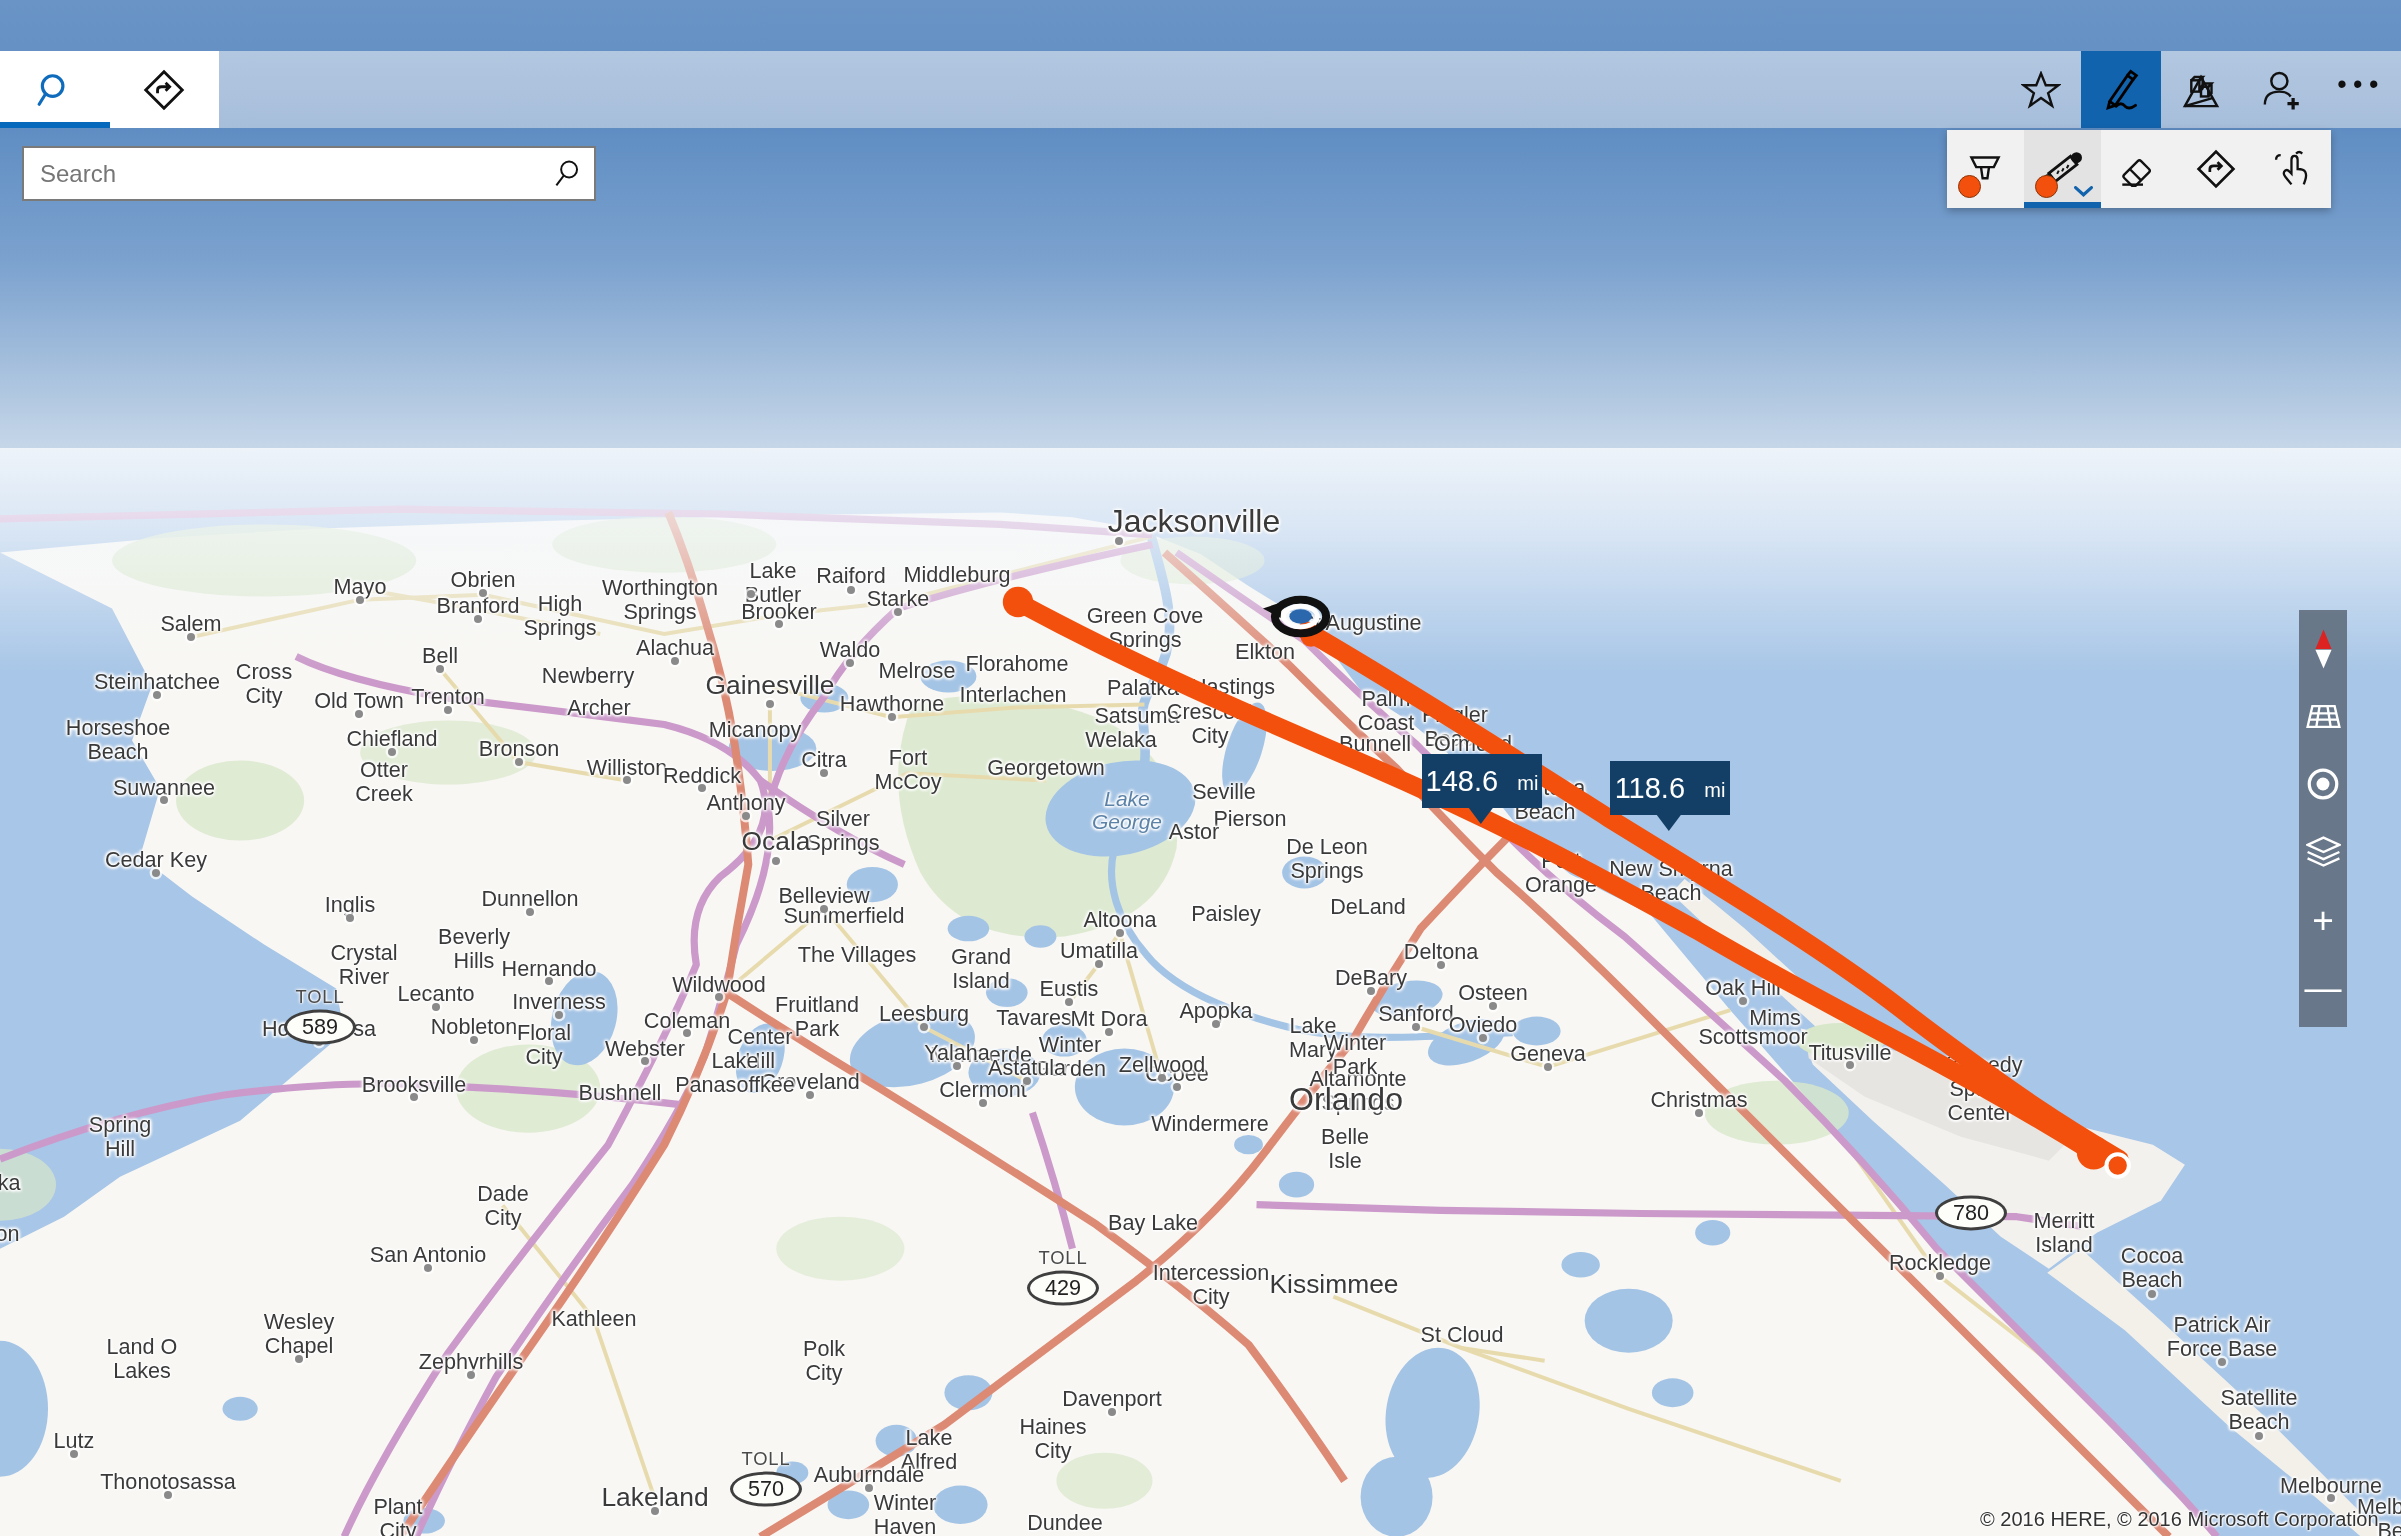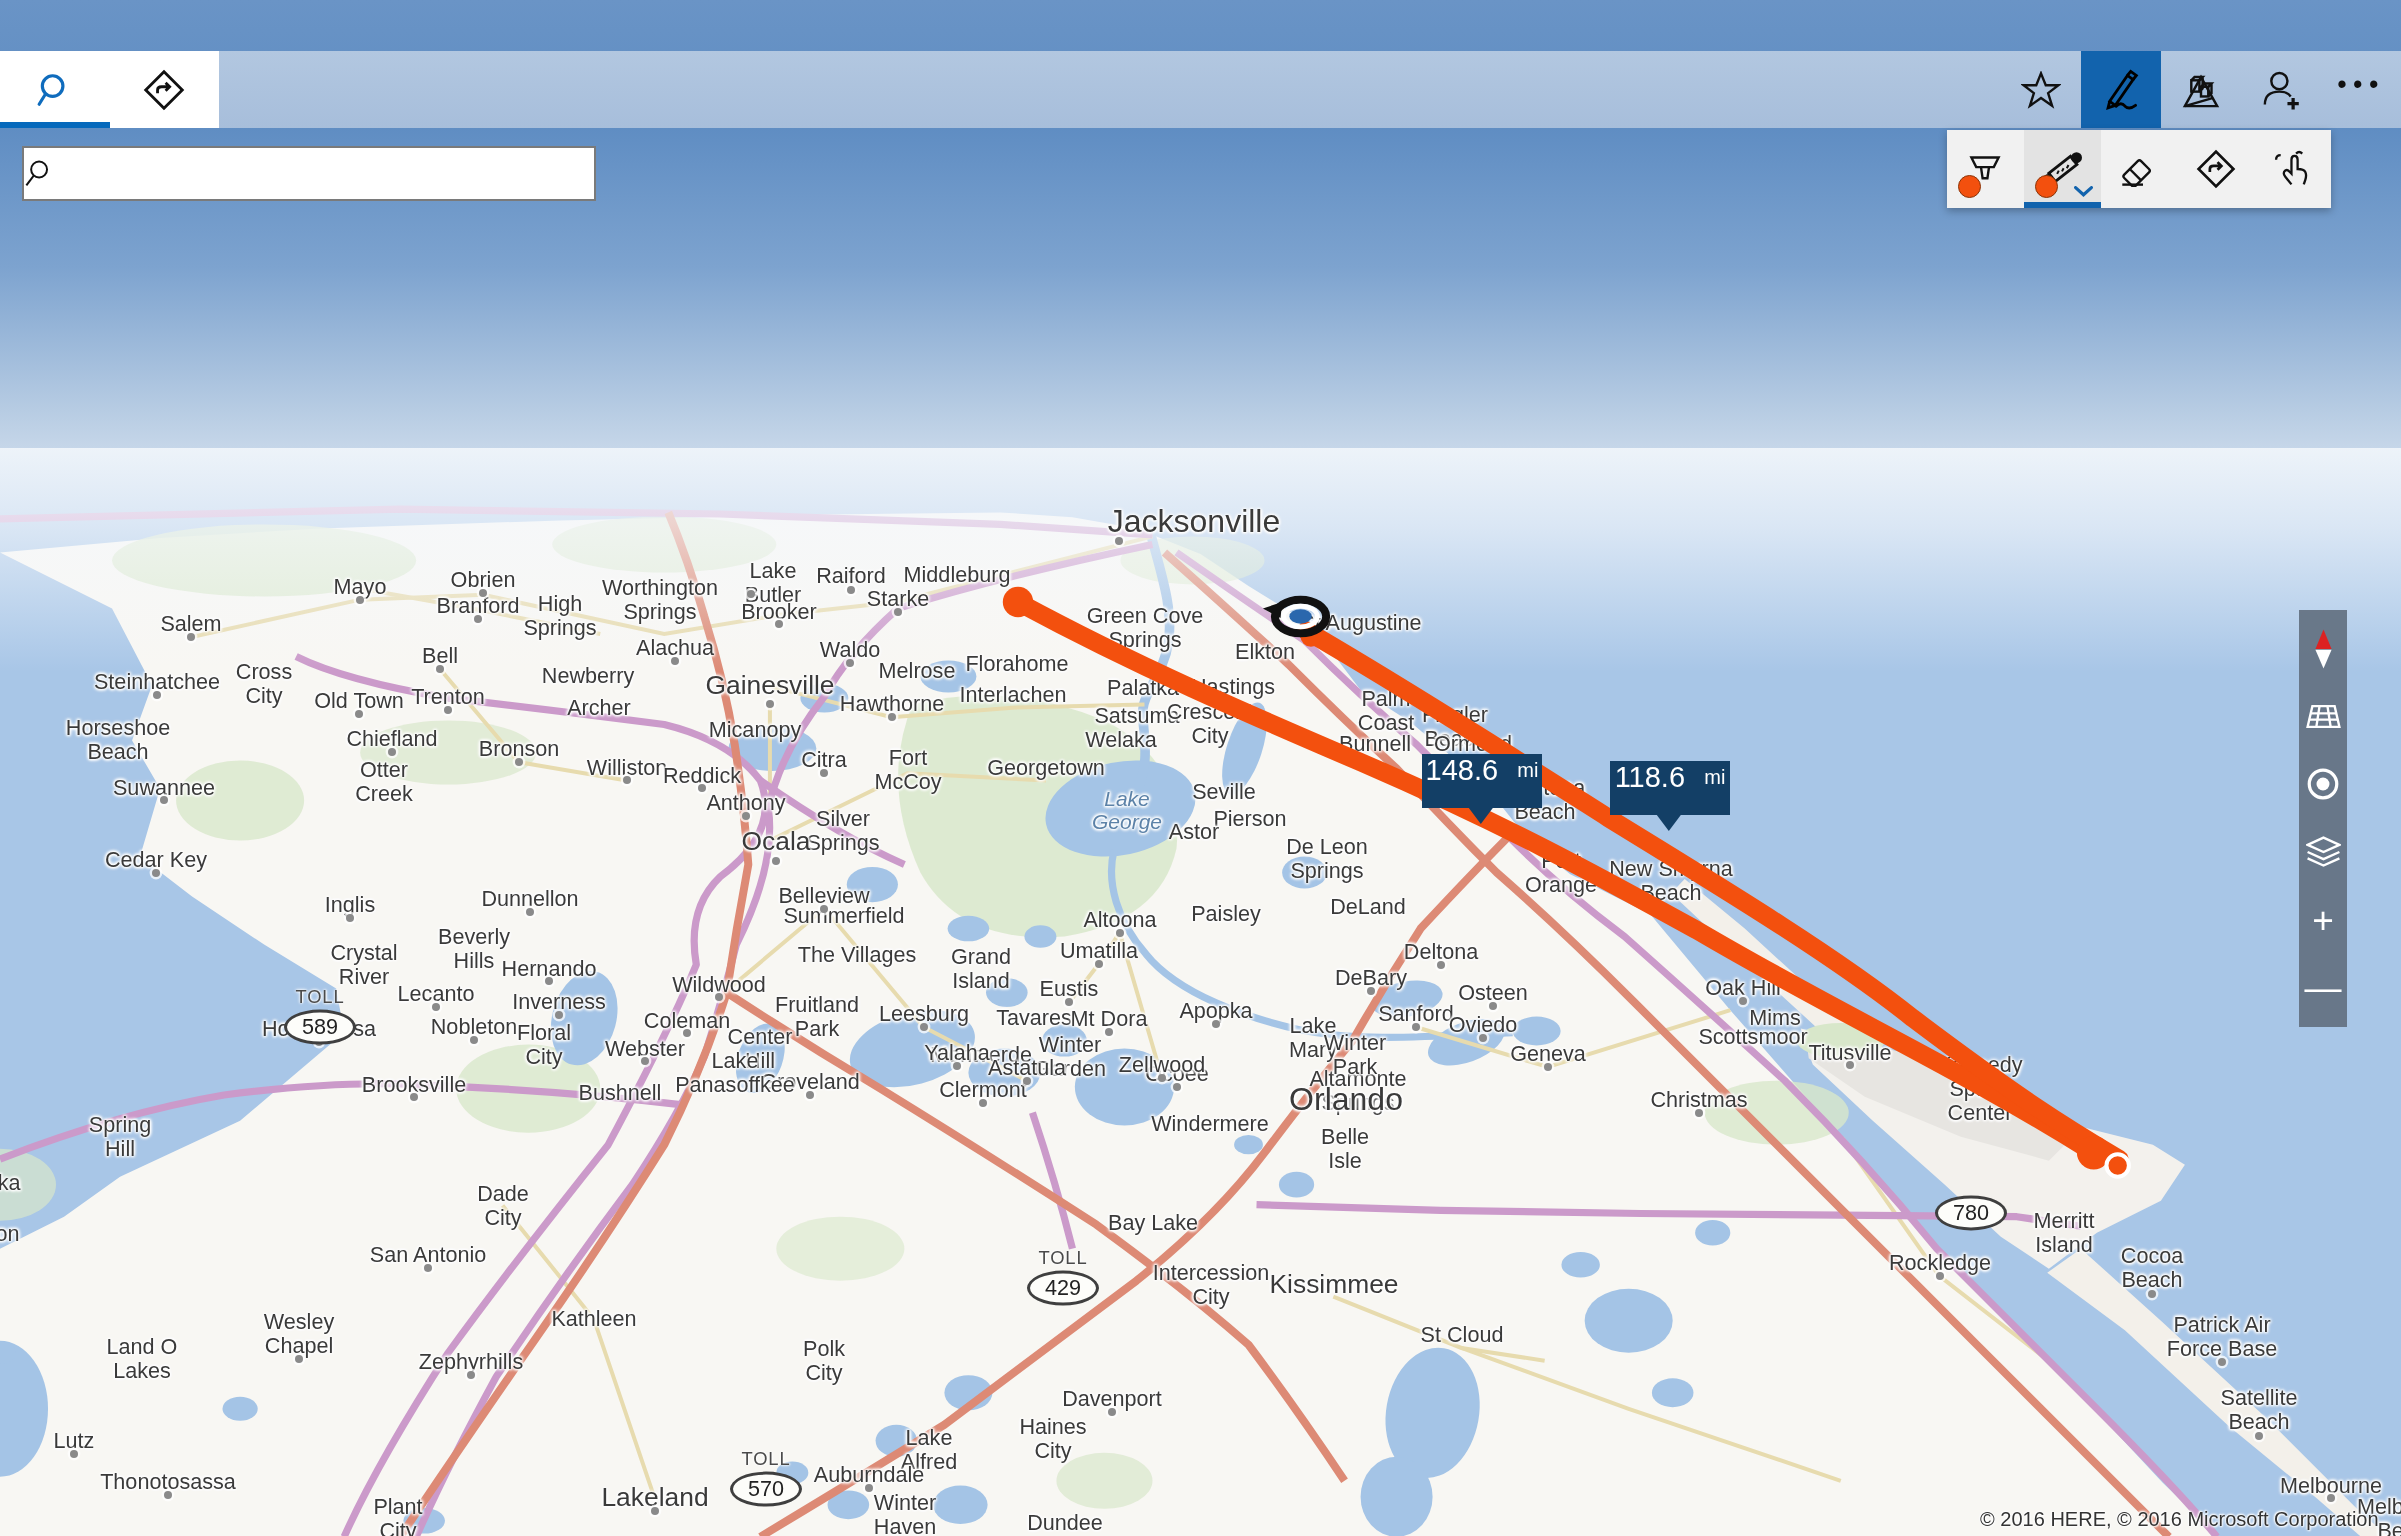--- a/index.html
+++ b/index.html
@@ -23,21 +23,21 @@
   .mdot{position:absolute;width:8px;height:8px;border-radius:50%;background:#8a8a8a;
         box-shadow:0 0 0 2.4px rgba(255,255,255,.75);transform:translate(-50%,-50%);}
   .shield{position:absolute;transform:translate(-50%,-50%);text-align:center;}
   .shield .toll{display:block;font-size:18.4px;color:#4a4a4a;letter-spacing:0.8px;
         text-shadow:0 0 3.2px #fff,0 0 3.2px #fff,0.8px 0.8px 1.6px #fff;margin-bottom:1.6px;}
   .shield .oval{display:inline-block;min-width:50px;padding:1.6px 8px;border:3.2px solid #3f3f3f;border-radius:50%;
         background:#fdfdfa;font-size:21.6px;color:#222;}
   
   svg.ink{position:absolute;left:0;top:0;z-index:4;}
   .badge{position:absolute;transform:translate(-50%,-50%);background:#133f66;color:#fff;
-         width:120px;height:54px;display:flex;align-items:flex-start;justify-content:center;z-index:5;gap:12px;}
+         width:120px;height:54px;display:flex;align-items:center;justify-content:center;z-index:5;gap:12px;}
   .badge .num{font-size:29px;}
   .badge .unit{font-size:20px;margin-left:7.2px;margin-top:4.8px;}
   .badge:after{content:"";position:absolute;left:50%;top:100%;transform:translateX(-55%);
          border:12.8px solid transparent;border-top:16px solid #133f66;border-bottom:0;}
   
   .ctrlbar{position:absolute;left:2299px;top:610px;width:48px;height:407px;background:rgba(99,113,129,.93);
            z-index:6;display:flex;flex-direction:column;align-items:center;justify-content:space-around;padding:4.8px 0;}
   .ctrlbtn{width:48px;height:56px;display:flex;align-items:center;justify-content:center;color:#fff;}
   .ctrlbtn svg{display:block;}
   .zplus,.zminus{font-size:37px;font-weight:300;color:#fff;line-height:1;}
@@ -619,20 +619,21 @@
     </div>
     <div class="inktool">
       <svg width="40" height="40" viewBox="0 0 52 52" fill="none" stroke="#111" stroke-width="3">
         <path d="M24,46 L16,36 Q12,31 16,28 Q19,26 22,30 L24,32 L24,14 Q24,9 28,9 Q32,9 32,14 L32,26 Q40,26 42,30 Q44,34 42,40 L40,46"></path>
         <path d="M4,14 Q4,8 10,8 M30,6 Q34,2 38,6"></path>
       </svg>
     </div>
   </div>
 
   <div class="searchbox">
+    <input type="text" placeholder="Search" style="">
     <svg class="sicon" width="27" height="29" viewBox="0 0 34 36" fill="none" stroke="#111" stroke-width="2.5">
       <circle cx="19" cy="13" r="10"></circle>
         <path d="M12,21 L3,33"></path>
     </svg>
   </div>
 
 </div>
 
 
 </body></html>

